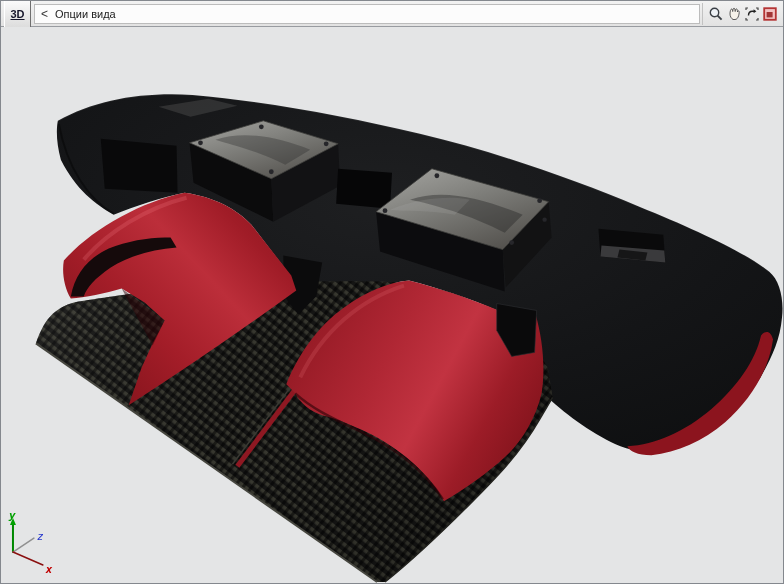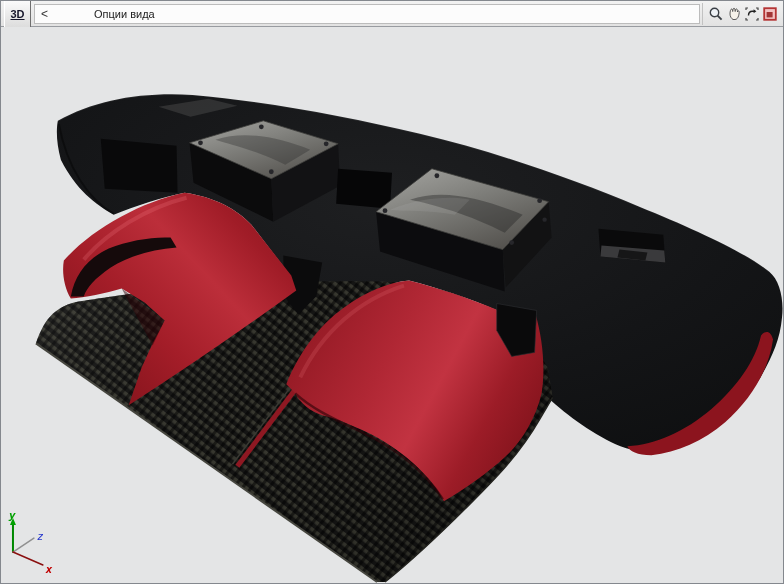--- a/index.html
+++ b/index.html
@@ -8,21 +8,21 @@
   .toolbar{height:26px;box-sizing:border-box;border-bottom:1px solid #989ba0;
            background:linear-gradient(#f2f2f2,#e2e2e2);display:flex;align-items:center;}
   .tab3d{margin:2px 2px 2px 3px;width:27px;height:36px;box-sizing:border-box;
          border:1px solid #777;border-color:#ffffff #6f6f6f #6f6f6f #ffffff;
          background:linear-gradient(#ffffff,#d8d8d8);
          font:bold 11px "Liberation Sans",sans-serif;color:#15152a;line-height:16px;
          text-align:center;padding:0;cursor:pointer;text-decoration:underline;}
   .navbar{flex:1;height:20px;margin:2px 2px 2px 1px;box-sizing:border-box;
           background:#fcfcfc;border:1px solid #bcbcbc;display:flex;align-items:center;}
   .back{font:12px "Liberation Sans",sans-serif;color:#333;margin:0 7px 0 6px;cursor:pointer;}
-  .nav-title{font:11px "Liberation Sans",sans-serif;color:#222;margin-left:39px;}
+  .nav-title{font:11px "Liberation Sans",sans-serif;color:#222;}
   .iconstrip{display:flex;align-items:center;height:22px;padding:0 3px 0 4px;
              border-left:1px solid #c2c2c2;margin-right:1px;}
   .tbicon{width:16px;height:16px;margin:0 1px;cursor:pointer;display:block;}
   .viewport{position:relative;width:100%;height:556px;background:#e4e5e6;}
   .viewport svg{display:block;width:100%;height:100%;}
 </style>
 </head>
 <body>
 
 <div class="window">

